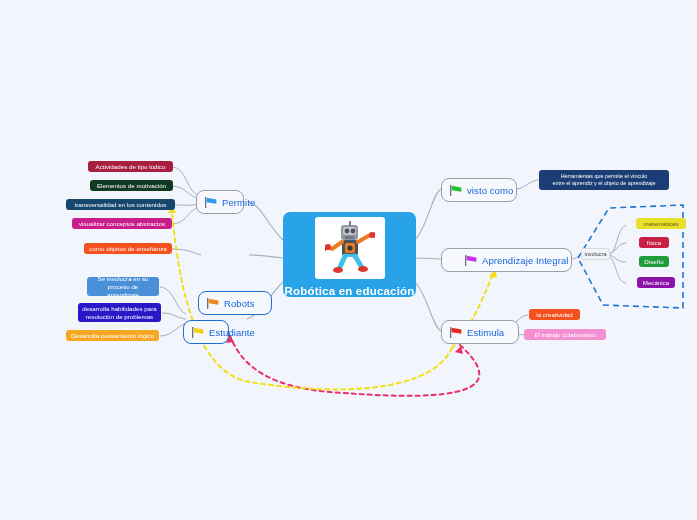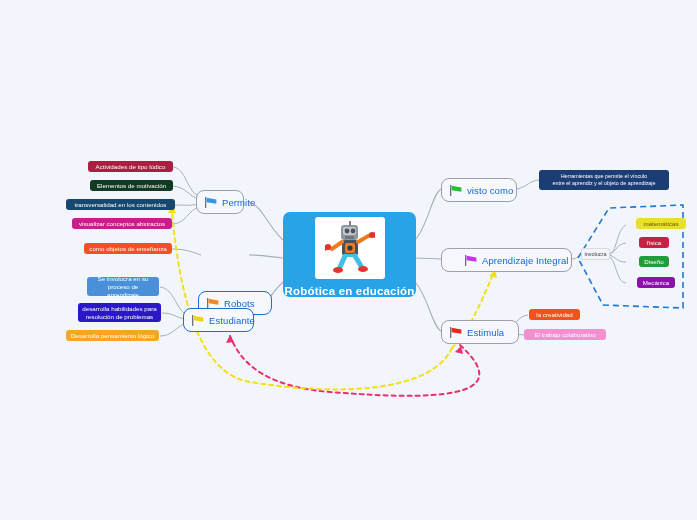--- a/index.html
+++ b/index.html
@@ -175,21 +175,21 @@
   <div class="branch blue" style="left:198px;top:243px;width:74px;margin-top:48px;">
     <svg class="flag" viewBox="0 0 13 11">
       <rect x="1" y="0" width="1.3" height="11" fill="#6b7280"></rect>
       <path d="M2.6 0.8 L12.4 2.6 L12.4 6.8 L2.6 5.2 Z" fill="#f5871f"></path>
     </svg>
     <span class="blabel">Robots</span>
   </div>
 
   <div class="chip" style="left:84px;top:243px;width:88px;height:11px;background:#f4511e;color:#ffffff;">como objetos de enseñanza</div>
 
-  <div class="branch blue" style="left:183px;top:308px;width:71px;text-align:right;">
+  <div class="branch blue" style="left:183px;top:320px;width:46px;text-align:right;">
     <svg class="flag" viewBox="0 0 13 11">
       <rect x="1" y="0" width="1.3" height="11" fill="#6b7280"></rect>
       <path d="M2.6 0.8 L12.4 2.6 L12.4 6.8 L2.6 5.2 Z" fill="#f2d216"></path>
     </svg>
     <span class="blabel">Estudiante</span>
   </div>
 
   <div class="chip" style="left:87px;top:277px;width:72px;height:19px;background:#4a90d9;color:#ffffff;">Se involucra en su
 proceso de aprendizaje</div>
   <div class="chip" style="left:78px;top:303px;width:83px;height:19px;background:#2a18c8;color:#ffffff;">desarrolla habilidades para

